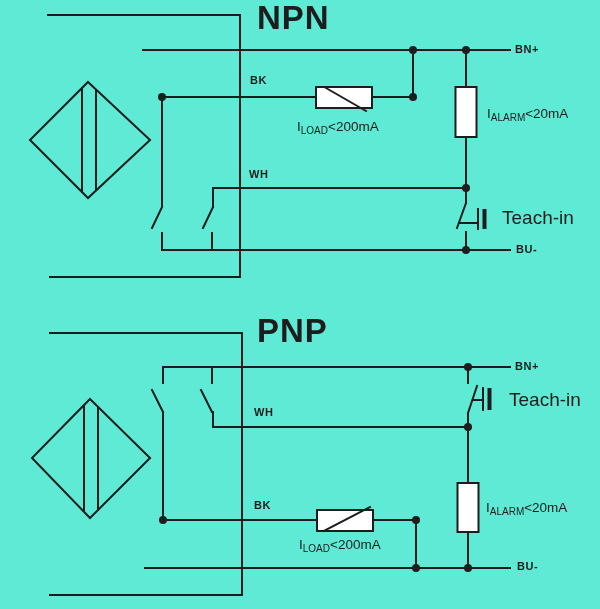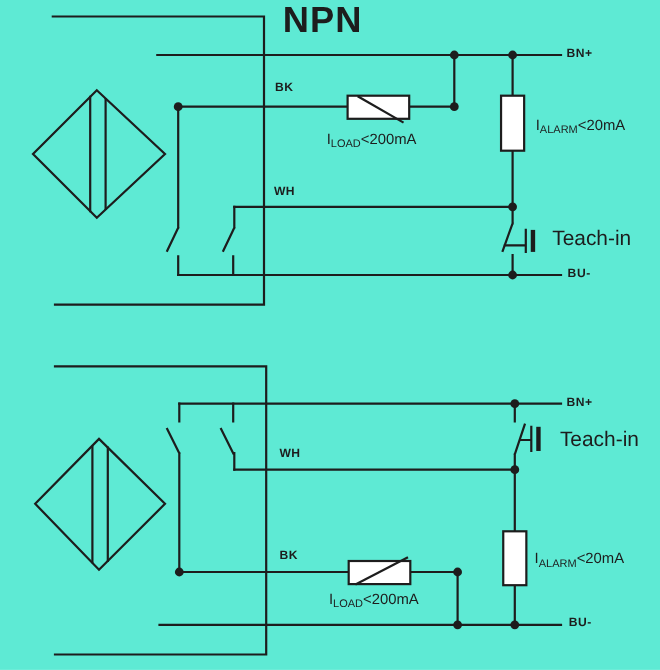--- a/index.html
+++ b/index.html
@@ -165,20 +165,21 @@
   <div class="lbl wire-label" style="left:249px; top:166px;">WH</div>
 
   <div class="lbl wire-label" style="left:516px; top:241px;">BU-</div>
 
   <div class="lbl current-label" style="left:297px; top:119px;"><span>I</span><sub>LOAD</sub><span>&lt;200mA</span></div>
 
   <div class="lbl current-label" style="left:487px; top:106px;"><span>I</span><sub>ALARM</sub><span>&lt;20mA</span></div>
 
   <div class="lbl teach-label" style="left:502px; top:210px;">Teach-in</div>
 
+  <div class="lbl diagram-title" style="left:257px; top:313px;">PNP</div>
 
   <div class="lbl wire-label" style="left:515px; top:358px;">BN+</div>
 
   <div class="lbl teach-label" style="left:509px; top:392px;">Teach-in</div>
 
   <div class="lbl wire-label" style="left:254px; top:404px;">WH</div>
 
   <div class="lbl wire-label" style="left:254px; top:497px;">BK</div>
 
   <div class="lbl current-label" style="left:299px; top:537px;"><span>I</span><sub>LOAD</sub><span>&lt;200mA</span></div>

